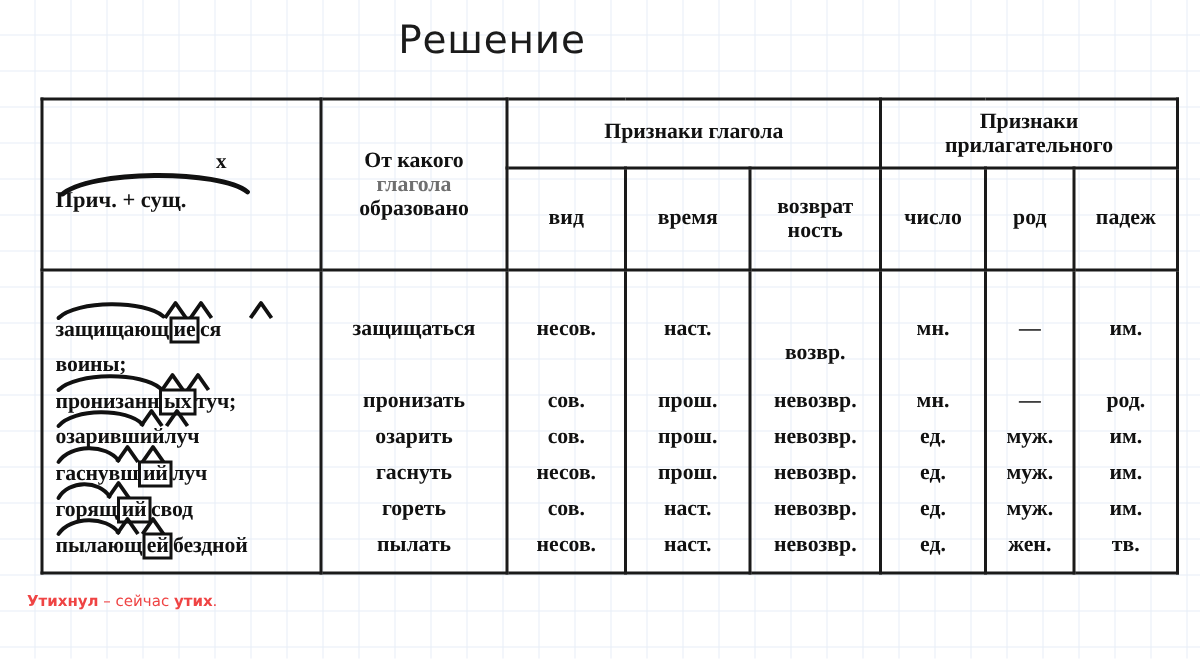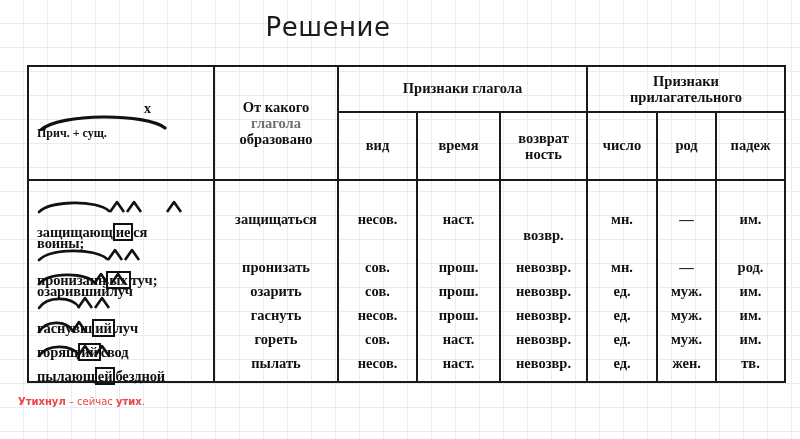--- a/index.html
+++ b/index.html
@@ -88,21 +88,21 @@
     left: 107px;
     top: 0px;
     font-size: 14px;
     font-weight: bold;
     font-family: "Liberation Serif", serif;
   }
   .scheme-line {
     position: absolute;
     left: 0px;
     top: 25px;
-    font-size: 12px;
+    font-size: 15px;
     font-weight: bold;
     white-space: nowrap;
   }
   .scheme-arc {
     position: absolute;
     left: 2px;
     top: 14px;
     width: 130px;
     height: 16px;
   }
@@ -127,21 +127,21 @@
     font-family: "Liberation Serif", serif;
     font-weight: bold;
     font-size: 14.5px;
     color: #111;
     letter-spacing: -0.1px;
   }
   .wline .seg { position: relative; display: inline-block; }
   .wline .boxed {
     border: 2px solid #111;
     padding: 0px 1px 0px 1px;
-    margin: 12px 0px;
+    margin: 0 0px;
     line-height: 1.0;
   }
 
   
   .mark {
     position: absolute;
     pointer-events: none;
   }
   .mark svg { display: block; overflow: visible; }
 

